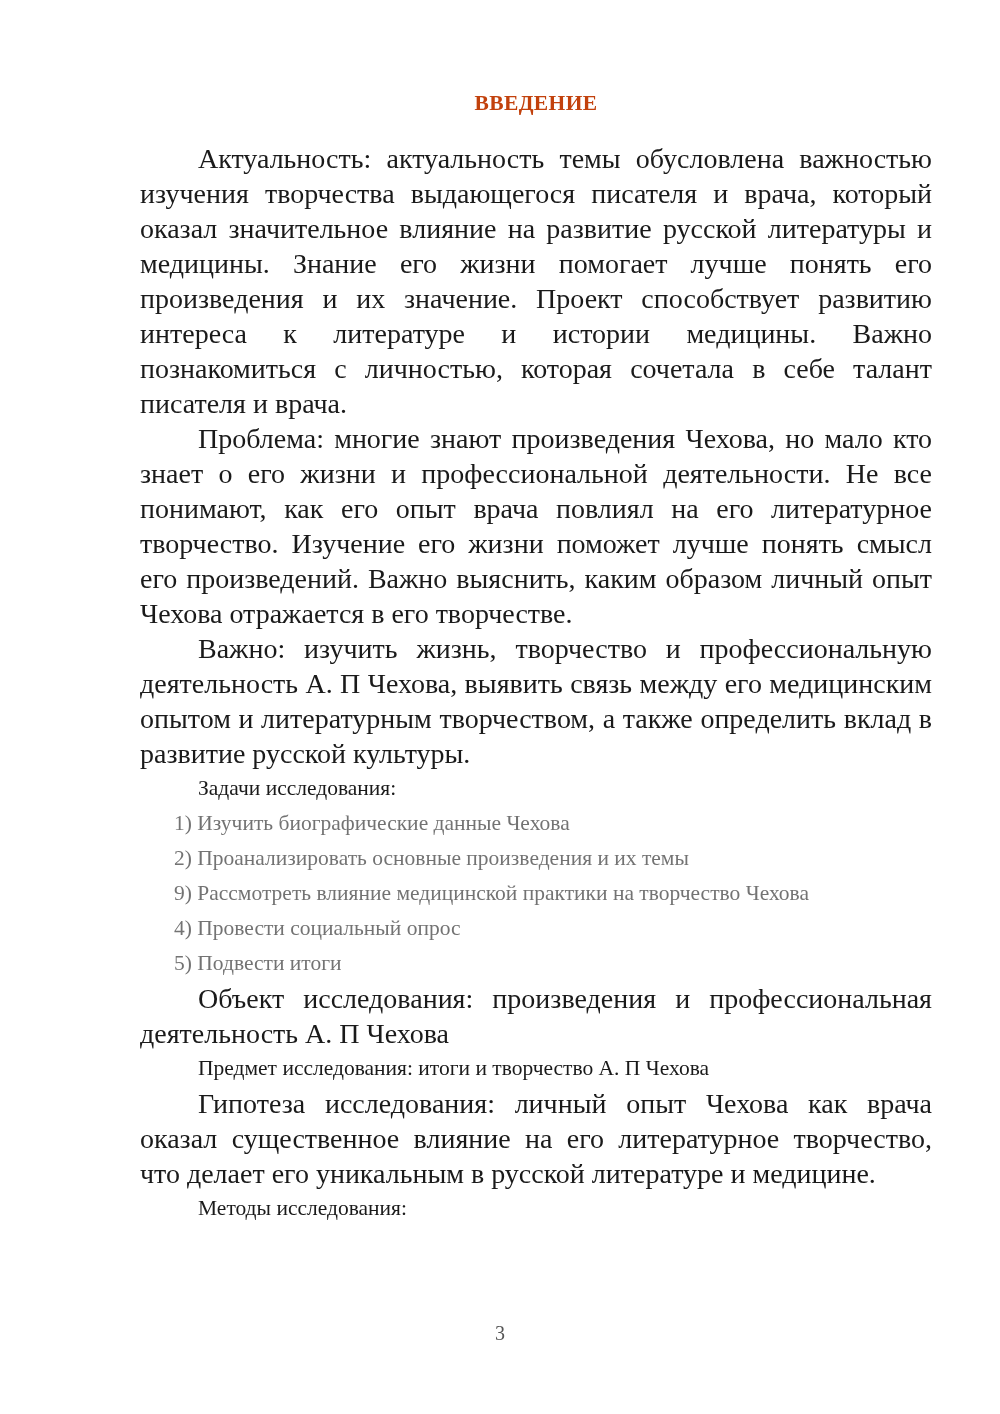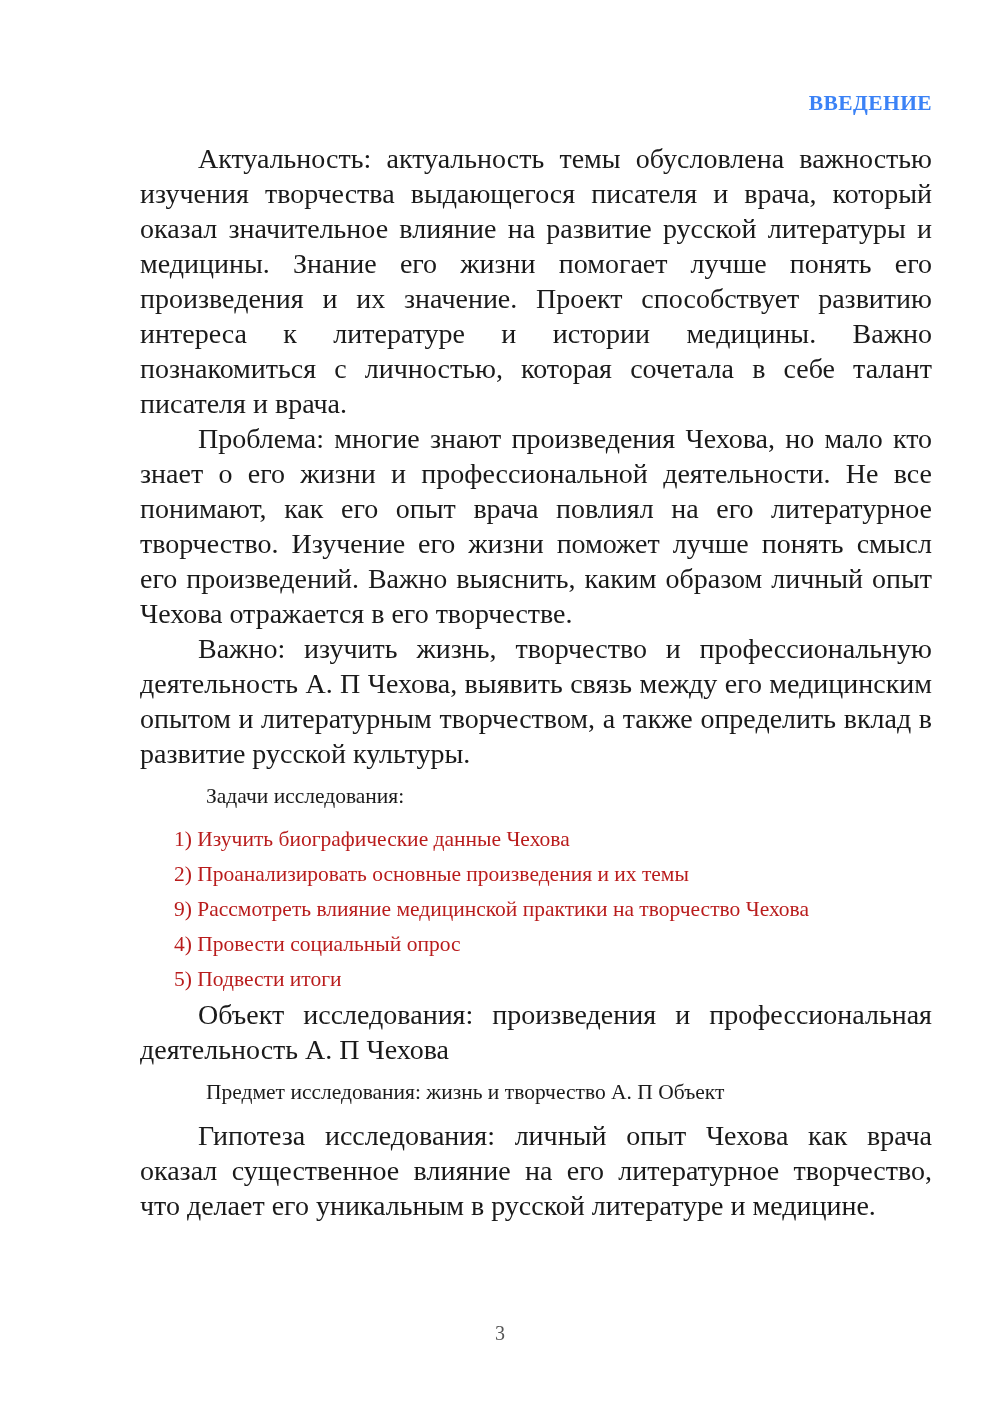--- a/index.html
+++ b/index.html
@@ -27,54 +27,54 @@
   .content {
     position: absolute;
     left: 140px;
     top: 86px;
     width: 792px;
   }
 
   .doc-title {
     font-size: 21.5px;
     font-weight: bold;
-    text-align: right;
+    text-align: center;
     letter-spacing: 0.4px;
     margin: 0 0 20px 0;
     line-height: 35px;
-    color: #3b82f6;
+    color: #c2410c;
   }
 
   p.para {
     font-size: 28px;
     line-height: 35px;
     text-align: justify;
     text-justify: inter-word;
     text-indent: 58px;
     margin: 0;
     color: #1a1a1a;
     hyphens: none;
   }
 
   p.listitem {
     font-size: 21.5px;
     line-height: 35px;
     text-align: left;
     text-indent: 0;
     margin: 0;
     padding-left: 34px;
-    color: #b91c1c;
+    color: #737373;
   }
 
   p.heading-line {
     font-size: 21.5px;
     line-height: 35px;
     text-align: left;
     text-indent: 58px;
-    margin: 8px;
+    margin: 0;
     color: #1a1a1a;
   }
 
   .page-number {
     position: absolute;
     top: 1320px;
     left: 0;
     width: 1000px;
     text-align: center;
     font-size: 20px;
@@ -105,22 +105,23 @@
     <p class="listitem">2) Проанализировать основные произведения и их темы</p>
 
     <p class="listitem">9) Рассмотреть влияние медицинской практики на творчество Чехова</p>
 
     <p class="listitem">4) Провести социальный опрос</p>
 
     <p class="listitem">5) Подвести итоги</p>
 
     <p class="para">Объект исследования: произведения и профессиональная деятельность А. П Чехова</p>
 
-    <p class="heading-line">Предмет исследования: жизнь и творчество А. П Объект</p>
+    <p class="heading-line">Предмет исследования: итоги и творчество А. П Чехова</p>
 
     <p class="para">Гипотеза исследования: личный опыт Чехова как врача оказал существенное влияние на его литературное творчество, что делает его уникальным в русской литературе и медицине.</p>
 
+    <p class="heading-line">Методы исследования:</p>
 
   </div>
 
   <div class="page-number">3</div>
 
 </div>
 
 </body></html>

